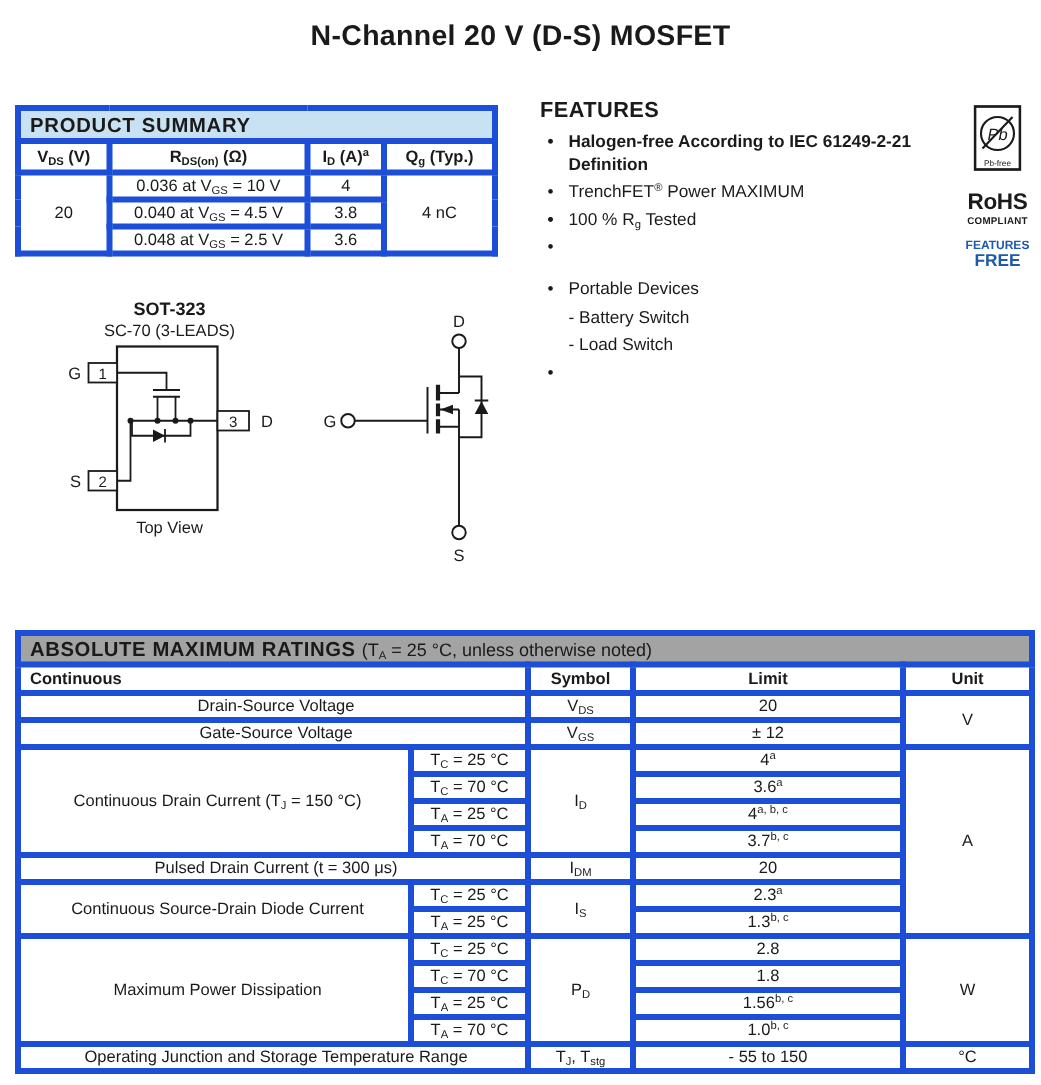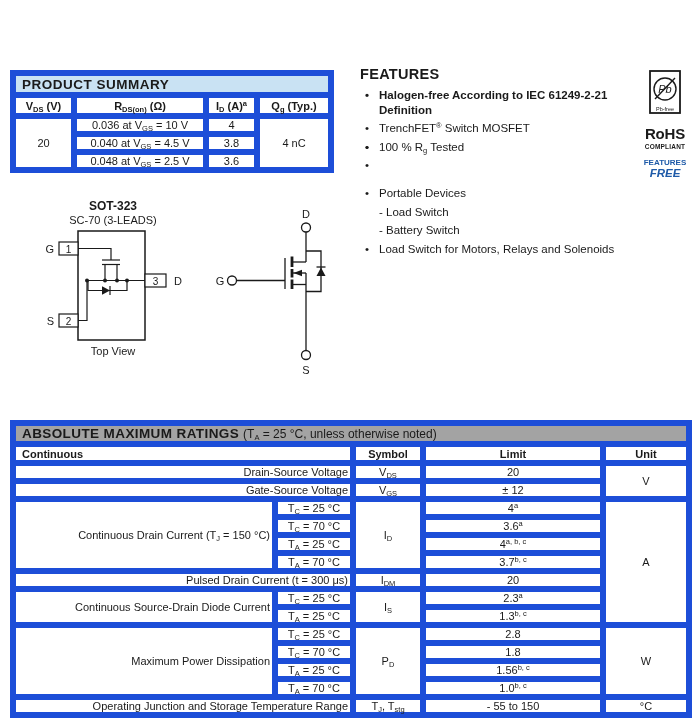--- a/index.html
+++ b/index.html
@@ -4,21 +4,21 @@
 <style>
   * { margin:0; padding:0; box-sizing:border-box; }
   html,body { background:#fff; }
   body { font-family:"Liberation Sans", sans-serif; color:#1a1a1a; }
   .page { position:relative; width:694px; height:723px; background:#fff; overflow:hidden; }
 
   .doc-title { position:absolute; top:14px; left:0; width:100%; text-align:center;
                font-size:19px; font-weight:bold; letter-spacing:0.2px; }
 
   table { border-collapse:collapse; table-layout:fixed; }
-  td, th { border:6px solid #1d4ed8; font-size:11px; text-align:center;
+  td, th { border:4px solid #1d4ed8; font-size:11px; text-align:center;
            vertical-align:middle; padding:0 2px; font-weight:normal; }
   sub { font-size:7.5px; line-height:0; vertical-align:-2px; }
   sup { font-size:7.5px; line-height:0; vertical-align:4px; }
 
   
   .ps-table { position:absolute; left:10px; top:70px; width:318px; border:2px solid #000; }
   .ps-table .title-row td { background:#c9e2f3; text-align:left; font-weight:bold;
         font-size:13.5px; letter-spacing:0.5px; padding-left:6px; height:22px; }
   .ps-table .hdr td { font-weight:bold; height:21px; }
   .ps-table .data-row { height:18px; }
@@ -31,42 +31,43 @@
             line-height:14.5px; margin-bottom:4px; }
   .sec li .blt { position:absolute; left:5px; top:0; }
   .sec li.bold { font-weight:bold; }
   .sec .subline { padding-left:19px; font-size:11.5px; line-height:14.5px; margin-bottom:4px; }
 
   
   .badge { position:absolute; left:640px; top:70px; width:50px; text-align:center; }
   .badge .rohs { font-size:15px; font-weight:bold; margin-top:7px; letter-spacing:-0.2px; }
   .badge .compliant { font-size:6.5px; font-weight:bold; margin-top:1px; letter-spacing:0.2px; }
   .badge .halogen { font-size:8px; font-weight:bold; color:#1e5aa8; margin-top:8px; }
-  .badge .free { font-size:11.5px; font-weight:bold; font-style:italic; color:#1e5aa8; }
+  .badge .free { font-size:11.5px; font-weight:bold; color:#1e5aa8; }
 
   
   .pkg-svg { position:absolute; left:30px; top:198px; }
   .sym-svg { position:absolute; left:215px; top:205px; }
   svg text { font-family:"Liberation Sans", sans-serif; fill:#1a1a1a; }
 
   
   .mr-table { position:absolute; left:10px; top:420px; width:676px; border:2px solid #000; }
   .mr-table .title-row td { background:#a3a3a3; text-align:left; padding-left:6px; height:21px; }
   .mr-table .title-row b { font-size:13.5px; letter-spacing:0.4px; }
   .mr-table .title-row .note { font-size:12px; margin-left:4px; }
   .mr-table .hdr td { font-weight:bold; height:19px; }
   .mr-table .hdr td.param { text-align:left; padding-left:6px; }
   .mr-table tr.r { height:18px; }
-  .mr-table td.param { text-align:right; padding-left:6px; }
+  .mr-table td.param { text-align:center; padding-left:6px; }
 </style>
 </head>
 <body>
 
 <div class="page">
 
+  <h1 class="doc-title">N-Channel 20 V (D-S) MOSFET</h1>
 
   <table class="ps-table">
     <colgroup>
         <col style="width:61px">
         <col style="width:132px">
         <col style="width:51px">
         <col style="width:74px">
       </colgroup>
     <tbody>
       <tr class="title-row">
@@ -92,21 +93,21 @@
         <td><span>0.048 at V</span><sub>GS</sub><span> = 2.5 V</span></td>
         <td>3.6</td>
       </tr>
     </tbody>
   </table>
 
   <div class="sec" style="left:360px; top:66px;">
     <h2>FEATURES</h2>
     <ul>
       <li class="bold"><span class="blt">•</span><span>Halogen-free According to IEC 61249-2-21 Definition</span></li>
-      <li><span class="blt">•</span><span><span>TrenchFET</span><sup>®</sup><span> Switch MOSFET</span></span></li>
+      <li><span class="blt">•</span><span><span>TrenchFET</span><sup>®</sup><span> Power MAXIMUM</span></span></li>
       <li><span class="blt">•</span></li>
       <li><span class="blt">•</span><span><span>100 % R</span><sub>g</sub><span> Tested</span></span></li>
       <li><span class="blt">•</span></li>
     </ul>
   </div>
 
   <div class="badge">
     <svg width="32" height="44" viewBox="0 0 32 44">
       <rect x="1" y="1" width="30" height="42" fill="none" stroke="#1a1a1a" stroke-width="1.8"></rect>
       <circle cx="16" cy="19" r="11" fill="none" stroke="#1a1a1a" stroke-width="1.4"></circle>
@@ -117,24 +118,24 @@
     <div class="rohs">RoHS</div>
     <div class="compliant">COMPLIANT</div>
     <div class="halogen">FEATURES</div>
     <div class="free">FREE</div>
   </div>
 
   <div class="sec" style="left:360px; top:186px;">
     <ul>
       <li><span class="blt">•</span><span>Portable Devices</span></li>
     </ul>
+    <div class="subline">- Battery Switch</div>
     <div class="subline">- Load Switch</div>
-    <div class="subline">- Battery Switch</div>
     <ul>
-      <li><span class="blt">•</span><span>Load Switch for Motors, Relays and Solenoids</span></li>
+      <li><span class="blt">•</span></li>
     </ul>
   </div>
 
   <svg class="pkg-svg" width="200" height="165" viewBox="0 0 200 165">
     <text x="83" y="12" font-size="12" font-weight="bold" text-anchor="middle">SOT-323</text>
     <text x="83" y="26" font-size="11" text-anchor="middle">SC-70 (3-LEADS)</text>
     <rect x="48" y="33" width="67" height="109" fill="none" stroke="#1a1a1a" stroke-width="1.5"></rect>
 
     <rect x="29" y="44" width="19" height="13" fill="#fff" stroke="#1a1a1a" stroke-width="1.2"></rect>
     <text x="38.5" y="54.5" font-size="10" text-anchor="middle">1</text>

